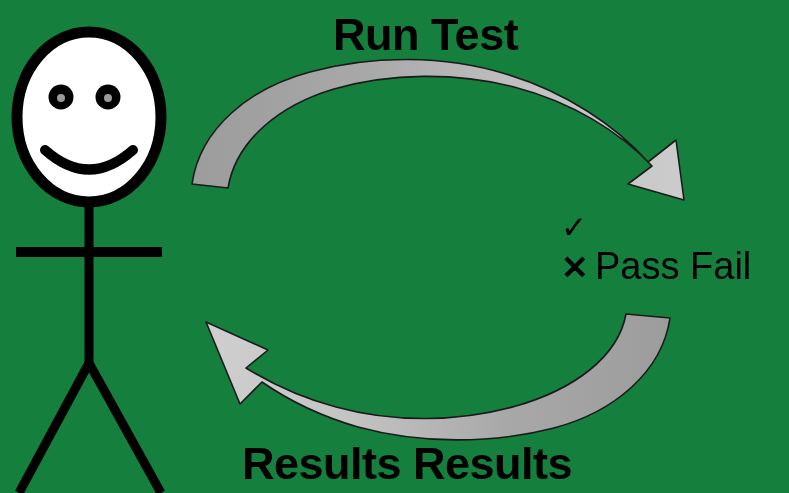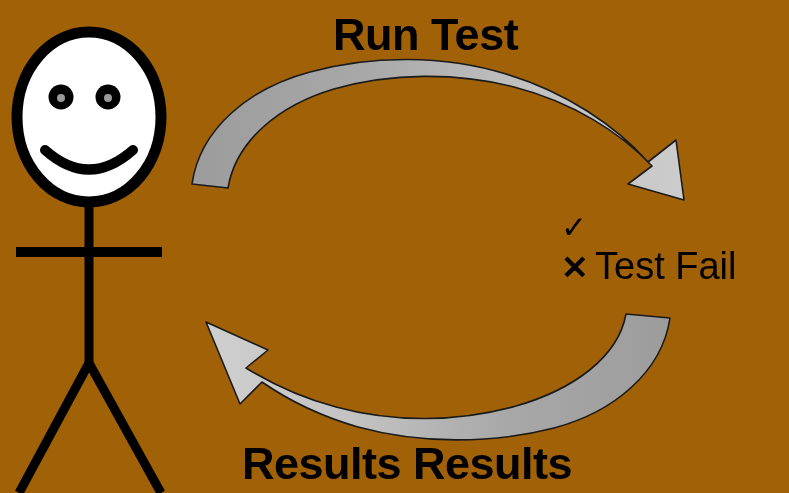--- a/index.html
+++ b/index.html
@@ -9,21 +9,21 @@
     background: #ffffff;
   }
   body {
     font-family: "Liberation Sans", sans-serif;
     -webkit-font-smoothing: antialiased;
   }
   #diagram-root {
     position: relative;
     width: 789px;
     height: 493px;
-    background: #a16207;
+    background: #15803d;
     overflow: hidden;
   }
   #diagram-svg {
     position: absolute;
     top: 0;
     left: 0;
     width: 789px;
     height: 493px;
     display: block;
   }
@@ -155,17 +155,17 @@
   <div class="label-text" id="label-run-test">Run Test</div>
 
   <div class="label-text" id="label-process-results">Results Results</div>
 
   <div id="legend-block">
     <div class="legend-row">
       <span class="legend-mark pass-mark">✓</span>
     </div>
     <div class="legend-row">
       <span class="legend-mark fail-mark">✕</span>
-      <span class="legend-label">Test Fail</span>
+      <span class="legend-label">Pass Fail</span>
     </div>
   </div>
 
 </div>
 
 </body></html>

